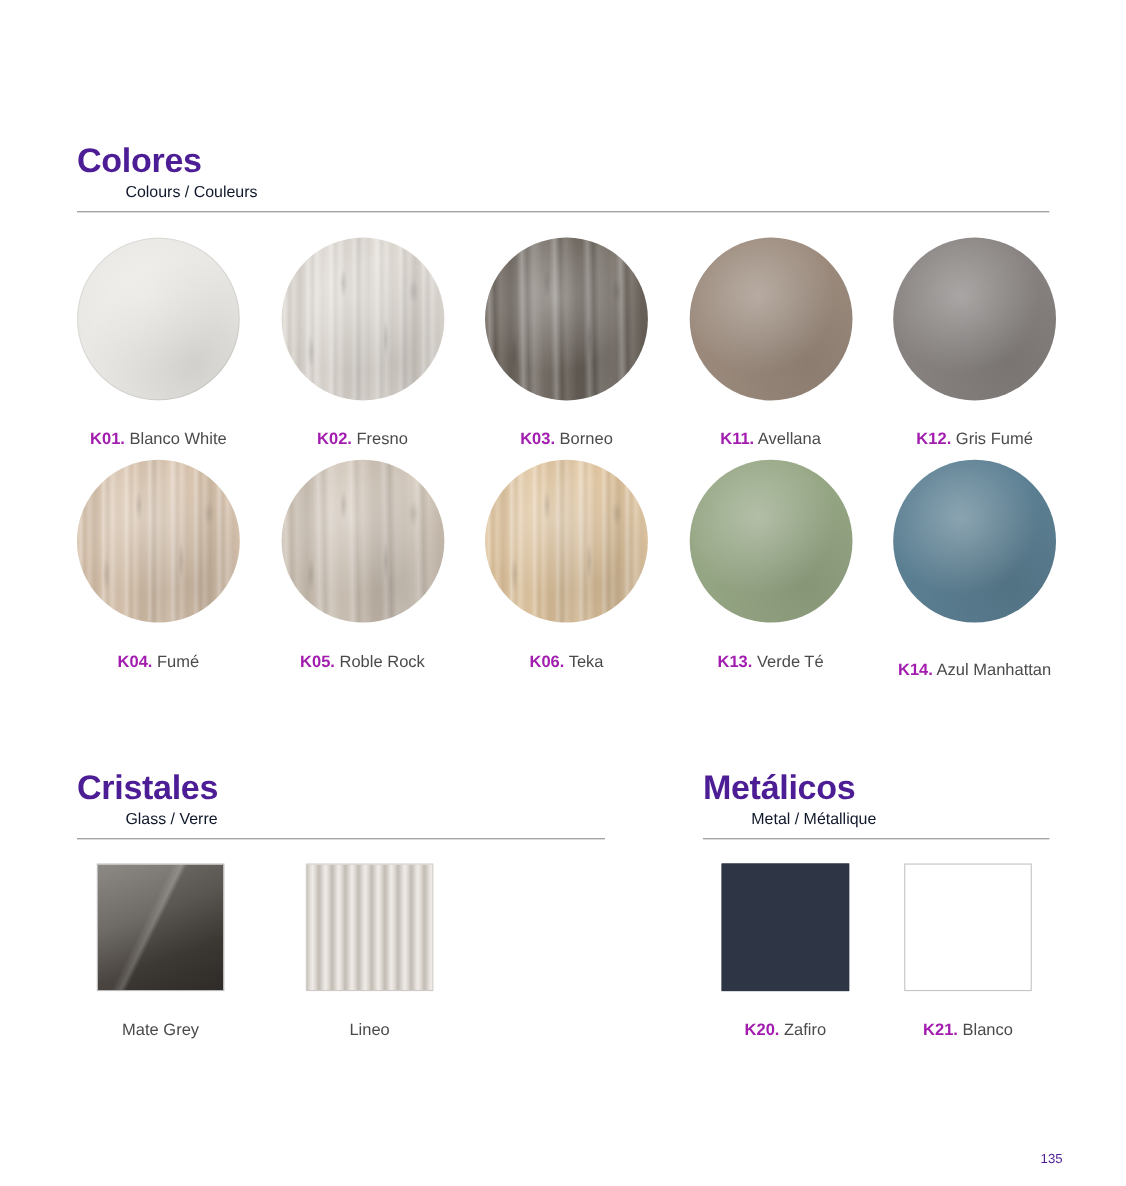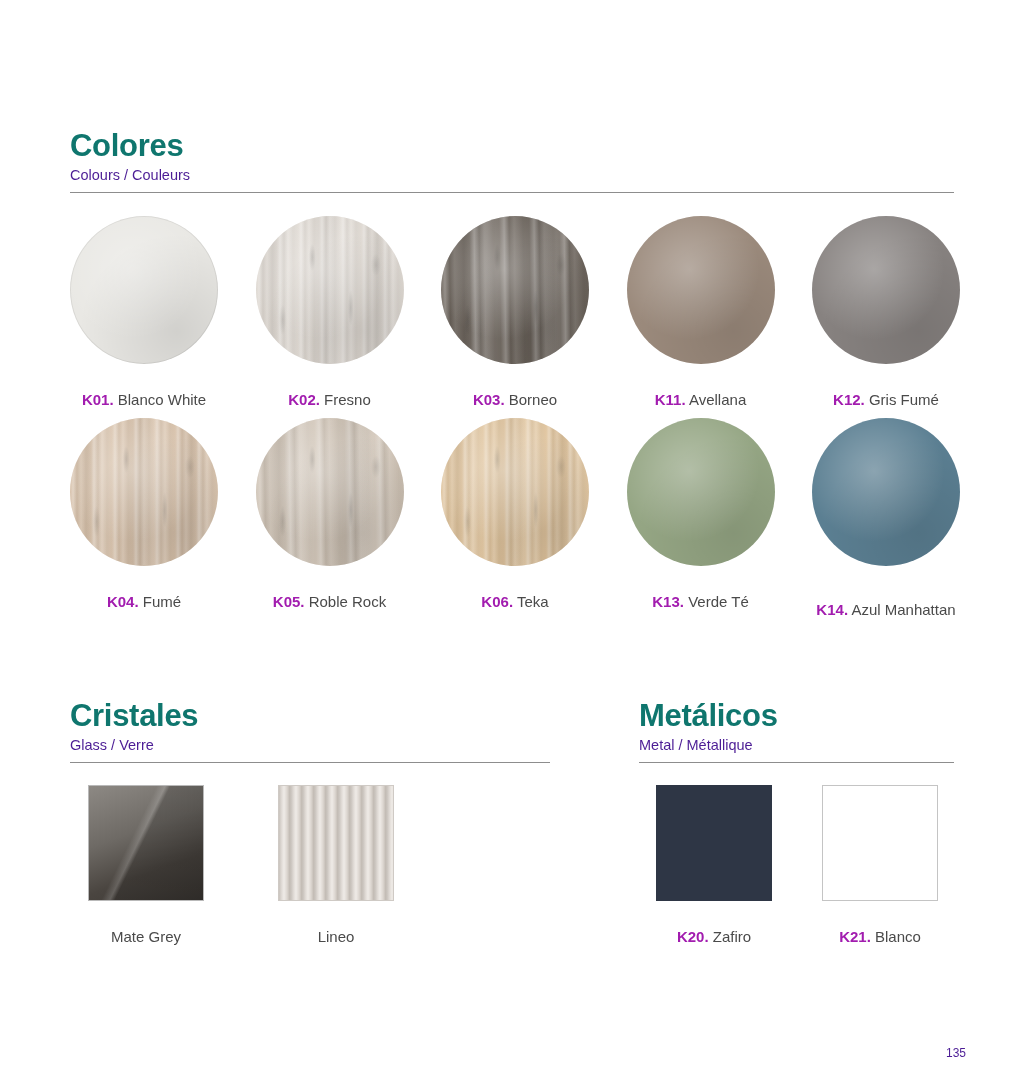--- a/index.html
+++ b/index.html
@@ -23,31 +23,32 @@
 
   
   .section {
     position: absolute;
   }
   .section-title {
     font-size: 31px;
     font-weight: bold;
     letter-spacing: -0.3px;
     line-height: 1;
-    color: #0f766e;
+    color: #4c1d95;
     margin: 0;
     white-space: nowrap;
   }
   .section-sub {
     font-size: 14.5px;
     font-weight: normal;
-    color: #4c1d95;
+    color: #0f172a;
     line-height: 1;
     margin-top: 7px;
     white-space: nowrap;
+    margin-left: 44px;
   }
   .section-rule {
     border-bottom: 1.3px solid #8d8d8d;
     margin-top: 9px;
   }
 
   
   .swatch-grid {
     position: absolute;
     display: flex;

